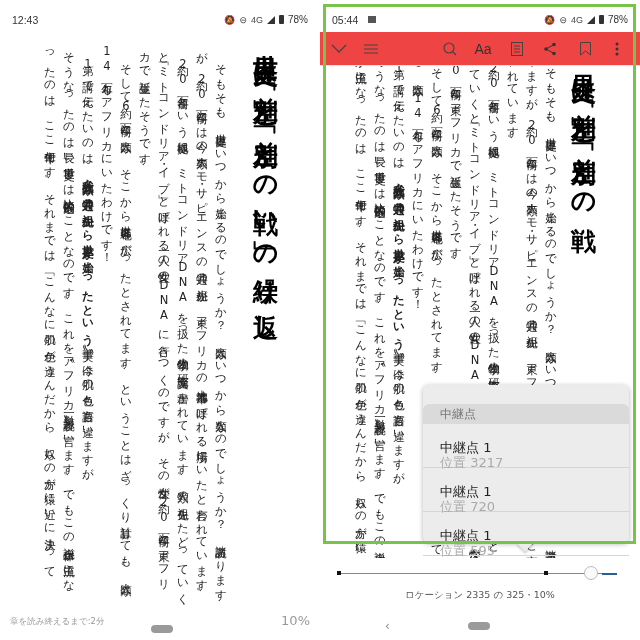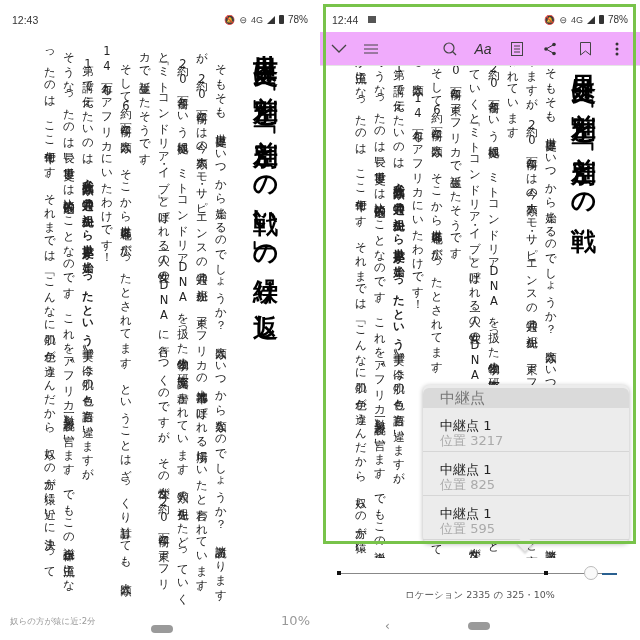--- a/index.html
+++ b/index.html
@@ -27,26 +27,26 @@
   .body-v b { font-weight: bold; }
 
   .footer-left { position: absolute; bottom: 14px; left: 10px; font-size: 8.5px; color: #999; }
   .footer-right { position: absolute; bottom: 14px; right: 10px; font-size: 13px; color: #999; }
   .navpill { position: absolute; width: 22px; height: 8px; border-radius: 4px; background: #9a9a9a; }
   .navback { position: absolute; font-size: 12px; color: #888; }
 
   
   .green-frame { position: absolute; left: 323px; top: 4px; width: 313px; height: 540px; border: 3px solid #78c34a; pointer-events: none; z-index: 20; }
 
-  .toolbar { position: absolute; top: 24px; left: 0; right: 0; height: 34px; background: #f0abfc; border-bottom: 1px solid #e5e5e5; z-index: 10; font-style: italic; }
+  .toolbar { position: absolute; top: 24px; left: 0; right: 0; height: 34px; background: #ef4444; border-bottom: 1px solid #e5e5e5; z-index: 10; }
   .tb-icon { position: absolute; top: 6px; width: 22px; height: 22px; display: flex; align-items: center; justify-content: center; color: #333; font-size: 14px; }
 
   .popup { position: absolute; left: 103px; top: 377px; width: 206px; height: 158px; background: #ececec; border-radius: 6px; box-shadow: 0 1px 5px rgba(0,0,0,0.3); z-index: 15; overflow: visible; }
-  .popup .hdr { height: 20px; background: #dadada; border-radius: 6px 6px 0 0; padding-left: 17px; font-size: 15px; color: #777; line-height: 20px; margin-top: 3px; }
-  .popup .item { height: 44px; padding-left: 17px; padding-top: 9px; border-bottom: 1px solid #d6d6d6; }
+  .popup .hdr { height: 20px; background: #dadada; border-radius: 6px 6px 0 0; padding-left: 17px; font-size: 12px; color: #777; line-height: 20px; margin-top: 19px; }
+  .popup .item { height: 44px; padding-left: 17px; padding-top: 15px; border-bottom: 1px solid #d6d6d6; }
   .popup .item:last-child { border-bottom: none; }
   .popup .item .lbl { font-size: 13px; color: #222; line-height: 18px; }
   .popup .item .sub { font-size: 13px; color: #aaa; line-height: 12px; }
   .popup .tail { position: absolute; left: 96px; bottom: -6px; width: 12px; height: 12px; background: #ececec; transform: rotate(45deg); box-shadow: 2px 2px 2px rgba(0,0,0,0.15); }
 
   .slider { position: absolute; top: 558px; left: 17px; width: 282px; height: 14px; }
   .slider .track { position: absolute; top: 7px; left: 0; width: 265px; height: 1px; background: #888; }
   .slider .filled { position: absolute; top: 7px; left: 265px; width: 15px; height: 1.5px; background: #2a6090; }
   .slider .dot { position: absolute; top: 5px; width: 4px; height: 4px; background: #111; }
   .slider .thumb { position: absolute; top: 0; left: 247px; width: 14px; height: 14px; border-radius: 50%; background: #fafafa; border: 1px solid #bbb; }
@@ -71,28 +71,28 @@
   <div class="vtext title-v" style="right:40px; top:26px; height:570px;">世界史は「差別」と「差別との戦い」の繰り返し</div>
 
   <div class="vtext body-v" style="right:90px; top:36px; height:555px; width:230px;">
     <p>そもそも、世界史はいつから始まるのでしょうか？　人類はいつから人類なのでしょうか？　諸説ありますが、約20万年前には今の人類ホモ・サピエンスの共通の祖先が、東アフリカの大地溝帯と呼ばれる場所にいたと言われています。</p>
     <p>約20万年前という根拠は、ミトコンドリアDNAを扱った生物学の研究論文に書かれています。人類の祖先をたどっていくと「ミトコンドリア・イブ」と呼ばれる一人の女性のDNAに行きつくのですが、その女性が約20万年前に東アフリカで誕生したそうです。</p>
     <p>そして約6万年前に人類は、そこから世界各地に広がったとされてます。ということはざっくり計算しても、人類は14万年もアフリカにいたわけです！</p>
     <p><span>第1講で伝えたいのは、</span><b>我々人類は共通の祖先から世界史が始まったという</b><span>〝事実〟。今は肌の色も言語も違いますが、</span></p>
     <p class="cont">そうなったのは長い世界史では比較的最近のことなのです。これを〝アフリカ単一起源説〟と言います。でもこの説自体が主流になったのは、ここ何十年です。それまでは、「こんなに肌の色が違うんだから、奴らの方が猿に近いに決まって</p>
   </div>
 
-  <div class="footer-left">奴らの方が猿に近:2分</div>
+  <div class="footer-left">章を読み終えるまで:2分</div>
   <div class="footer-right">10%</div>
   <div class="navpill" style="left:151px; top:617px;"></div>
 </div>
 
 <div class="pane" id="right-pane">
   <div class="statusbar">
-    <span class="time">12:44</span>
+    <span class="time">05:44</span>
     <span class="img-ind"></span>
     <div class="right">
       <span class="smallicon">🔕</span>
       <span class="smallicon">⊖</span>
       <span class="smallicon">4G</span>
       <span class="sig"></span>
       <span class="batt"></span>
       <span>78%</span>
     </div>
   </div>
@@ -159,21 +159,21 @@
   </div>
 
   <div class="popup">
     <div class="hdr">中継点</div>
     <div class="item">
       <div class="lbl">中継点 1</div>
       <div class="sub">位置 3217</div>
     </div>
     <div class="item">
       <div class="lbl">中継点 1</div>
-      <div class="sub">位置 825</div>
+      <div class="sub">位置 720</div>
     </div>
     <div class="item">
       <div class="lbl">中継点 1</div>
       <div class="sub">位置 595</div>
     </div>
     <div class="tail"></div>
   </div>
 
   <div class="slider">
     <div class="track"></div>

